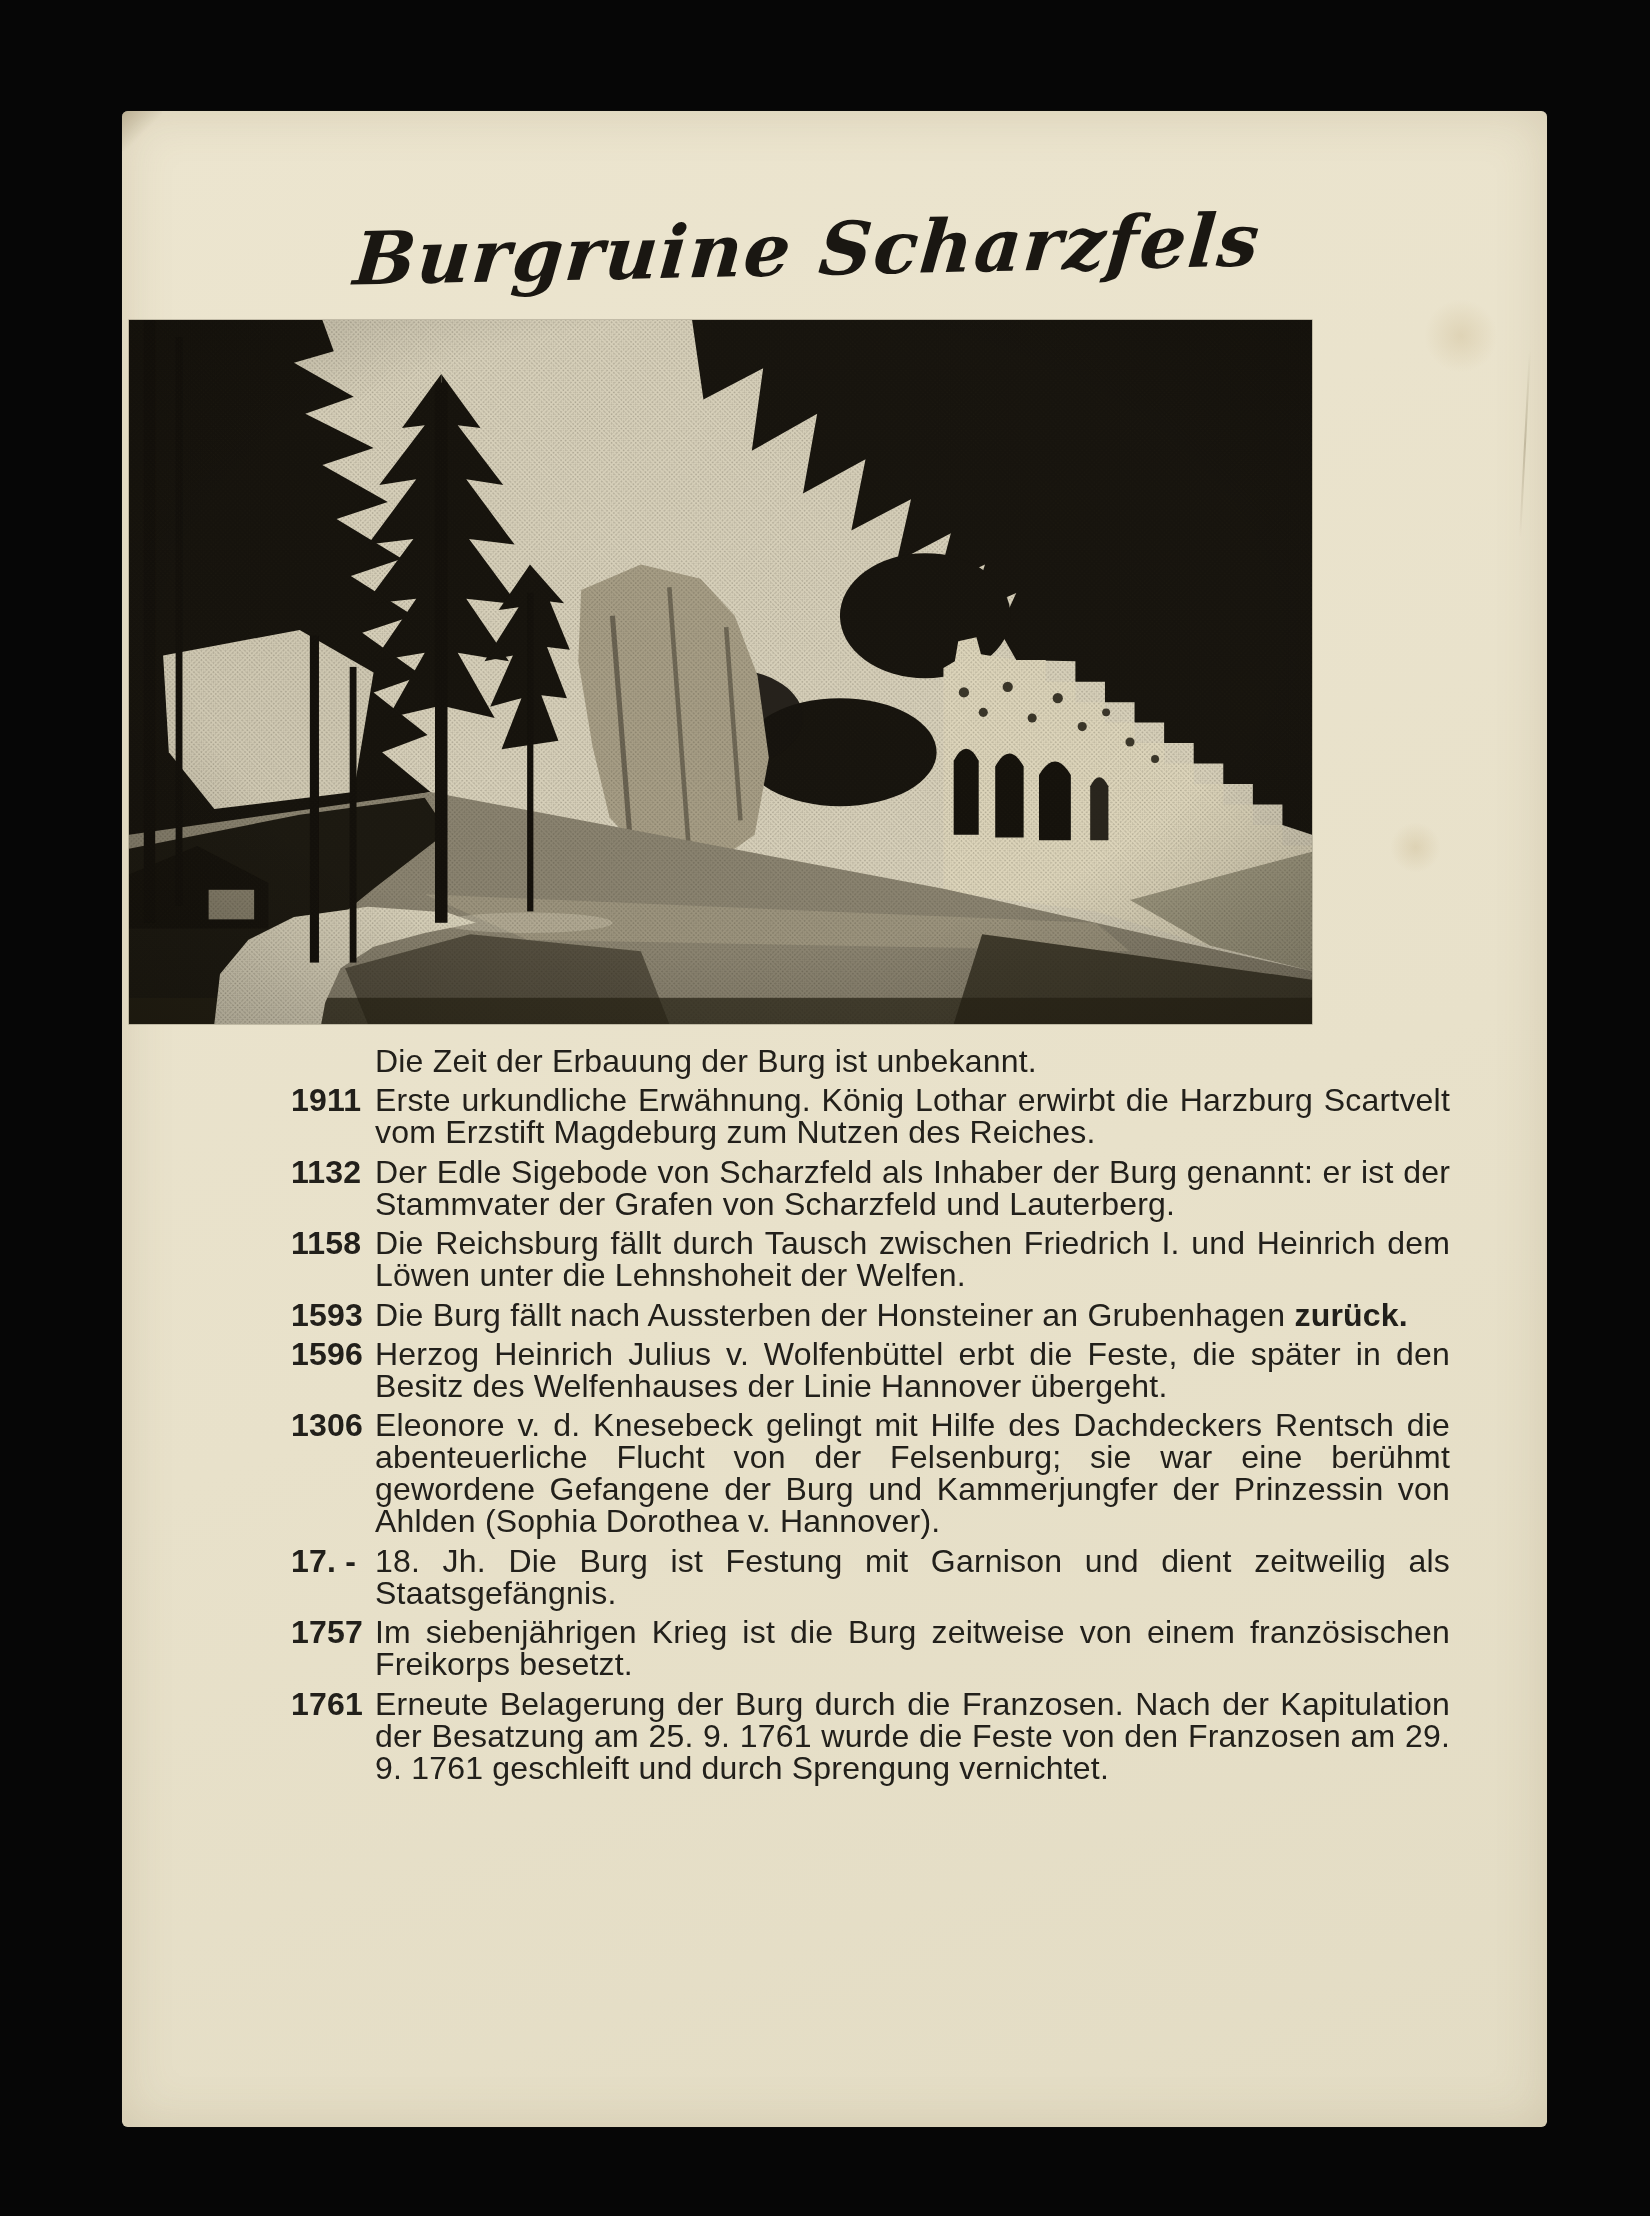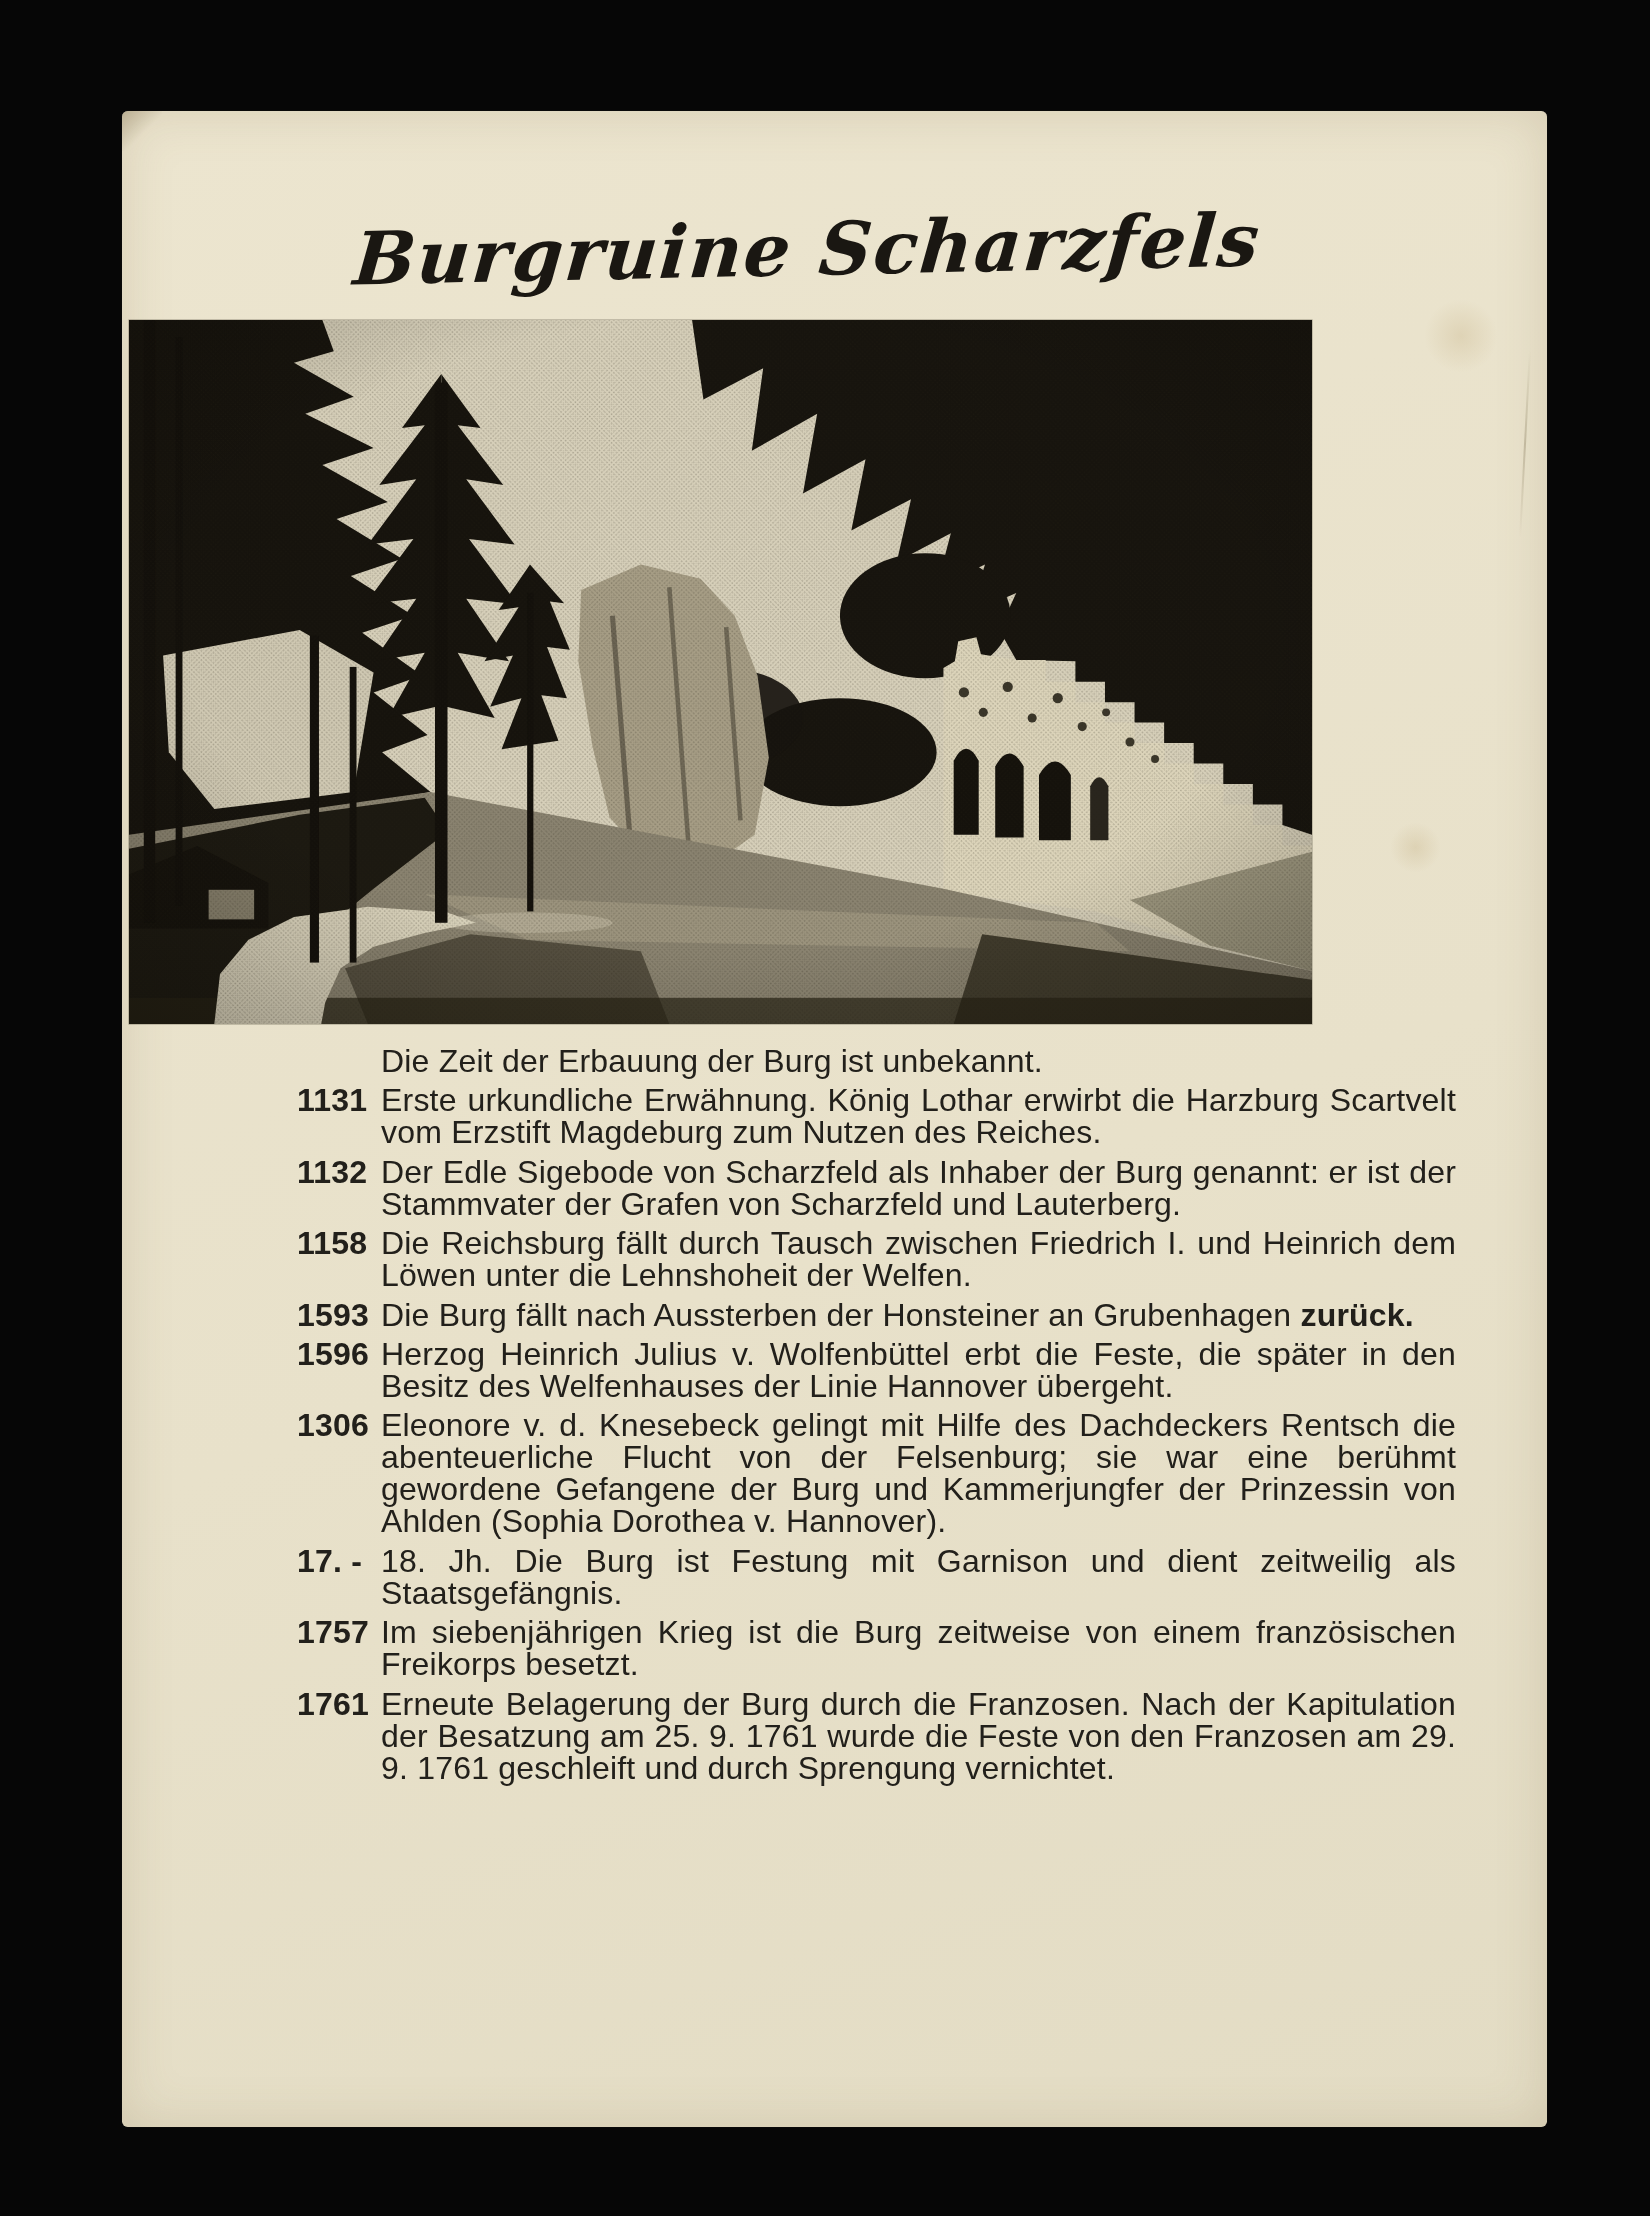--- a/index.html
+++ b/index.html
@@ -16,21 +16,21 @@
   .crease{position:absolute;left:1402px;top:239px;width:1.7px;height:188px;
         background:linear-gradient(rgba(90,75,40,0),rgba(90,75,40,.25),rgba(90,75,40,0));
         transform:rotate(3deg);}
   .title{position:absolute;left:232px;top:96px;width:796px;
         font-family:"DejaVu Serif",serif;font-style:italic;font-weight:bold;
         font-size:73px;letter-spacing:1.7px;color:#1a1712;
         transform:rotate(-1.2deg) skewX(-6deg);white-space:nowrap;}
   .photo{position:absolute;left:7.4px;top:209px;width:1183px;height:704px;
         box-shadow:0 0 0 0.6px rgba(40,34,20,.35);}
   .photo svg{display:block;width:100%;height:100%;}
-  .timeline{position:absolute;left:175px;top:934px;width:1159px;color:#22201b;
+  .timeline{position:absolute;left:169px;top:934px;width:1159px;color:#22201b;
         font-size:32px;line-height:32px;letter-spacing:0.2px;}
   .row{display:grid;grid-template-columns:84px 1fr;margin-bottom:7.4px;}
   .year{font-weight:bold;font-weight:600;}
   .txt{text-align:justify;text-align-last:left;hyphens:manual;}
   .txt .b{font-weight:bold;}
 </style>
 </head>
 <body>
 
 <div class="stage">
@@ -134,21 +134,21 @@
       </svg>
     </div>
 
     <div class="timeline">
       <div class="row">
         <div class="year"></div>
         <div class="txt">Die Zeit der Erbauung der Burg ist unbekannt.</div>
       </div>
 
   <div class="row">
-    <div class="year">1131</div>
+    <div class="year">1911</div>
     <div class="txt"><span>Erste urkundliche Erwähnung. König Lothar erwirbt die Harz­burg Scartvelt vom Erzstift Magdeburg zum Nutzen des Reiches.</span></div>
   </div>
 
   <div class="row">
     <div class="year">1132</div>
     <div class="txt"><span>Der Edle Sigebode von Scharzfeld als Inhaber der Burg ge­nannt: er ist der Stammvater der Grafen von Scharzfeld und Lauterberg.</span></div>
   </div>
 
   <div class="row">
     <div class="year">1158</div>

